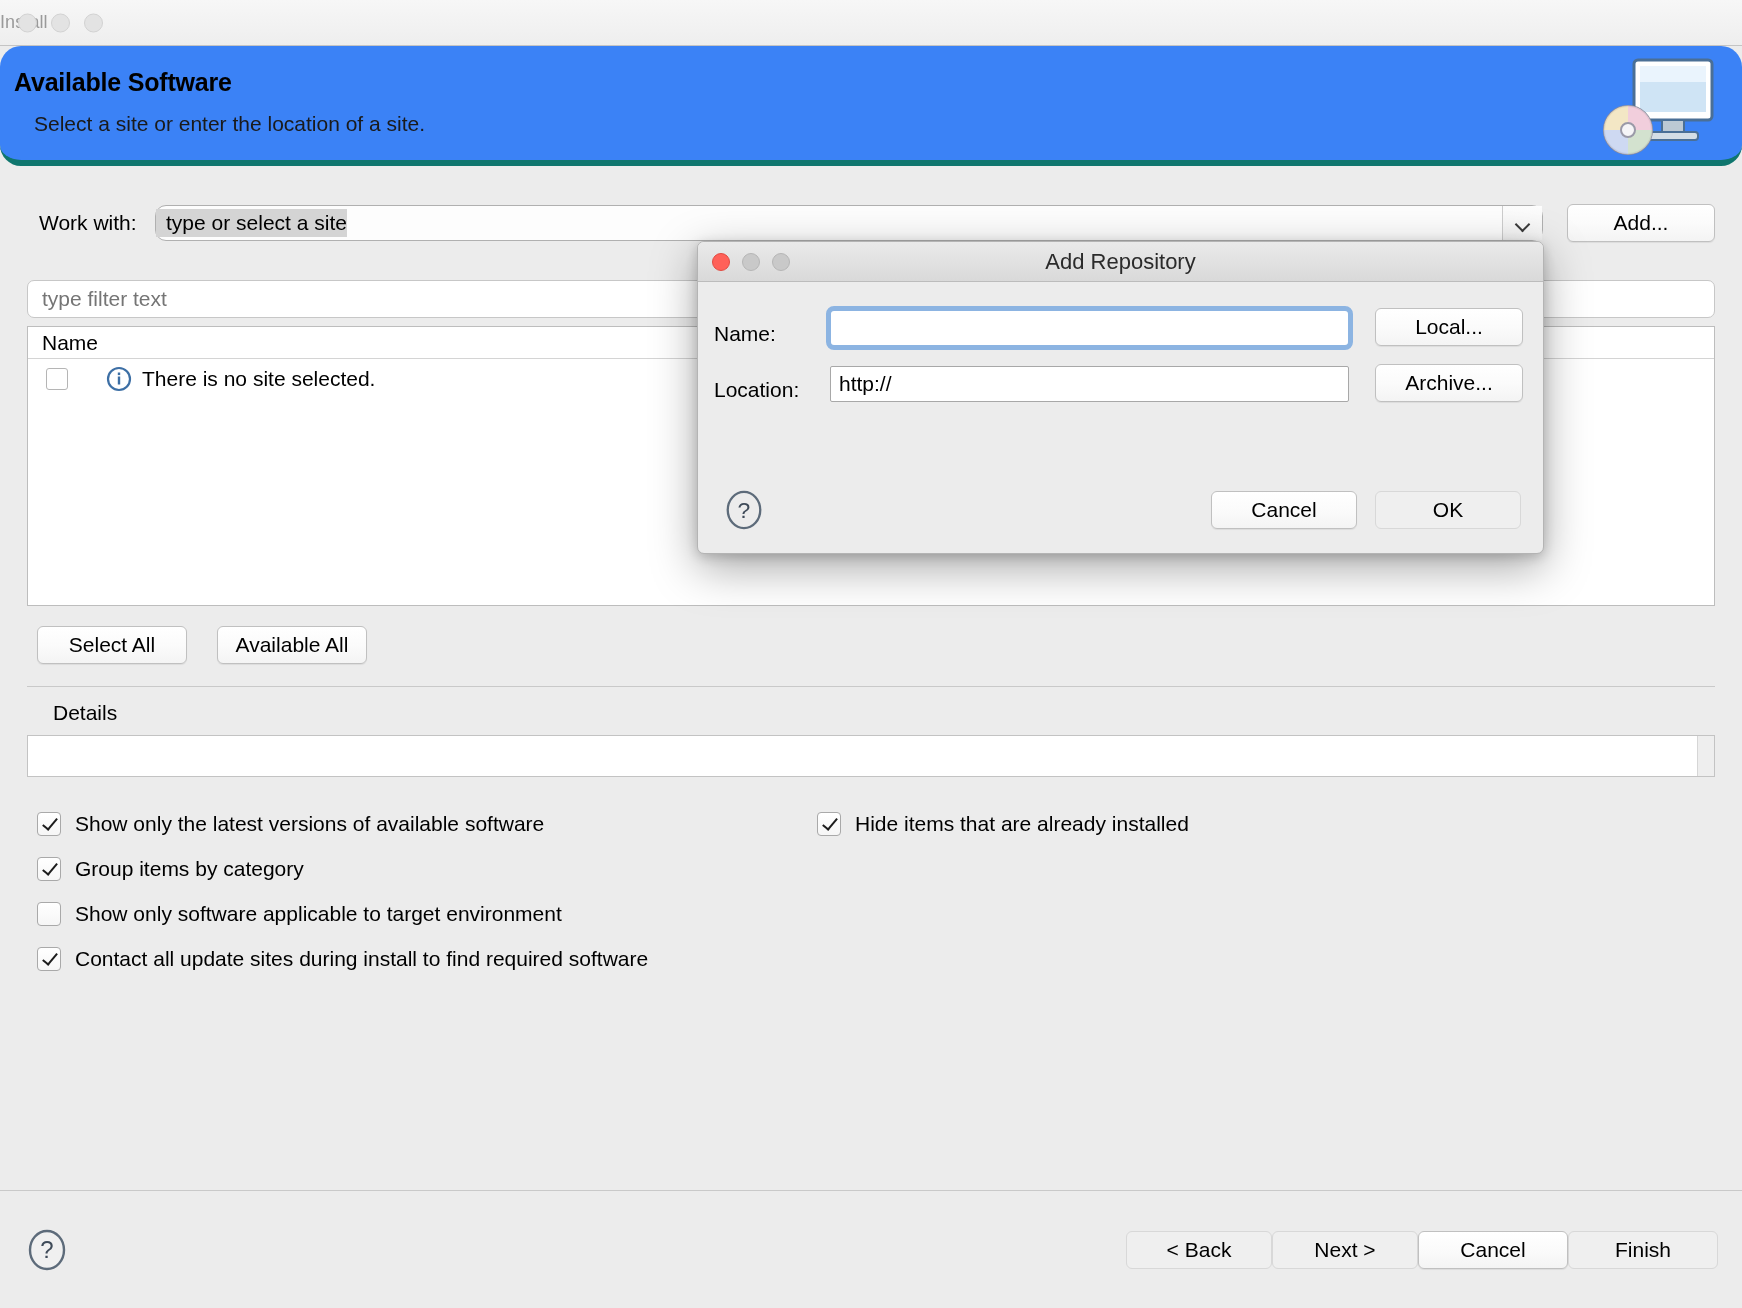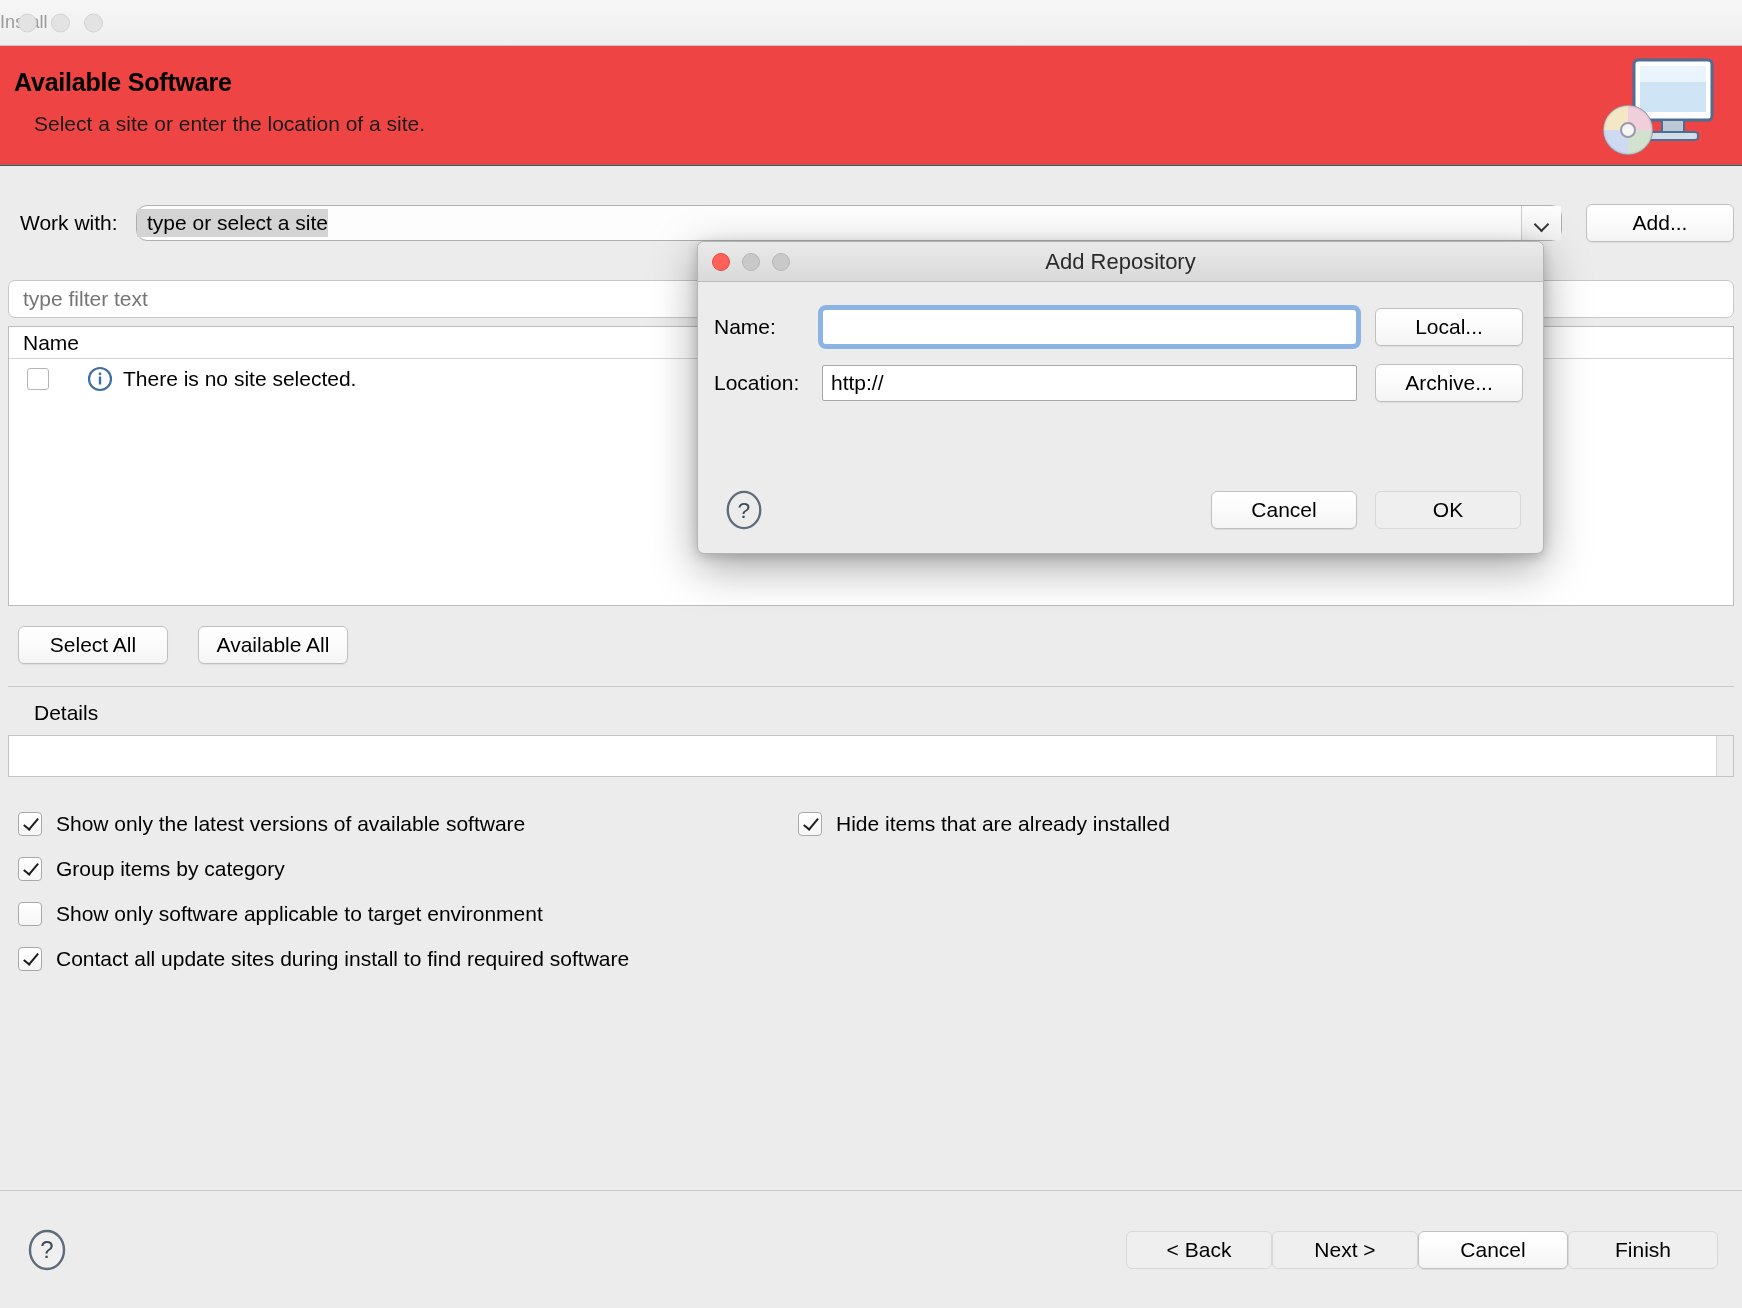--- a/index.html
+++ b/index.html
@@ -49,23 +49,24 @@
     text-align: left;
     font-size: 18px;
     color: #9a9a9a;
     letter-spacing: 0.1px;
   }
 
   
   .banner {
     position: relative;
     flex: 0 0 120px;
-    background: #ef4444;
-    border-bottom: 1px solid #0f766e;
+    background: #3b82f6;
+    border-bottom: 6px solid #0f766e;
     padding: 22px 0 0 14px;
+    border-radius: 21px;
   }
   .banner h1 {
     margin: 0;
     font-size: 25px;
     font-weight: bold;
     color: #000;
     letter-spacing: -0.2px;
   }
   .banner p {
     margin: 15px 0 0 20px;
@@ -76,21 +77,21 @@
     position: absolute;
     right: 22px; top: 10px;
     width: 120px; height: 104px;
   }
 
   
   .body-area {
     position: relative;
     flex: 1 1 auto;
     background: #ececec;
-    padding: 0 8px;
+    padding: 0 27px;
   }
 
   .workwith-row {
     display: flex;
     align-items: center;
     padding-top: 38px;
     gap: 0;
   }
   .workwith-label {
     font-size: 21px;
@@ -344,22 +345,23 @@
     font-size: 22px;
     color: #2b2b2b;
   }
   .dlg-body {
     flex: 1 1 auto;
     position: relative;
     padding: 26px 20px 0 16px;
   }
   .dlg-row {
     display: flex;
-    align-items: center;
+    align-items: flex-end;
     margin-bottom: 18px;
+    gap: 8px;
   }
   .dlg-label {
     font-size: 21px;
     color: #000;
     width: 108px;
     text-align: left;
   }
   .field-wrap { position: relative; flex: 1 1 auto; margin-right: 18px; }
   .field {
     width: 100%;

